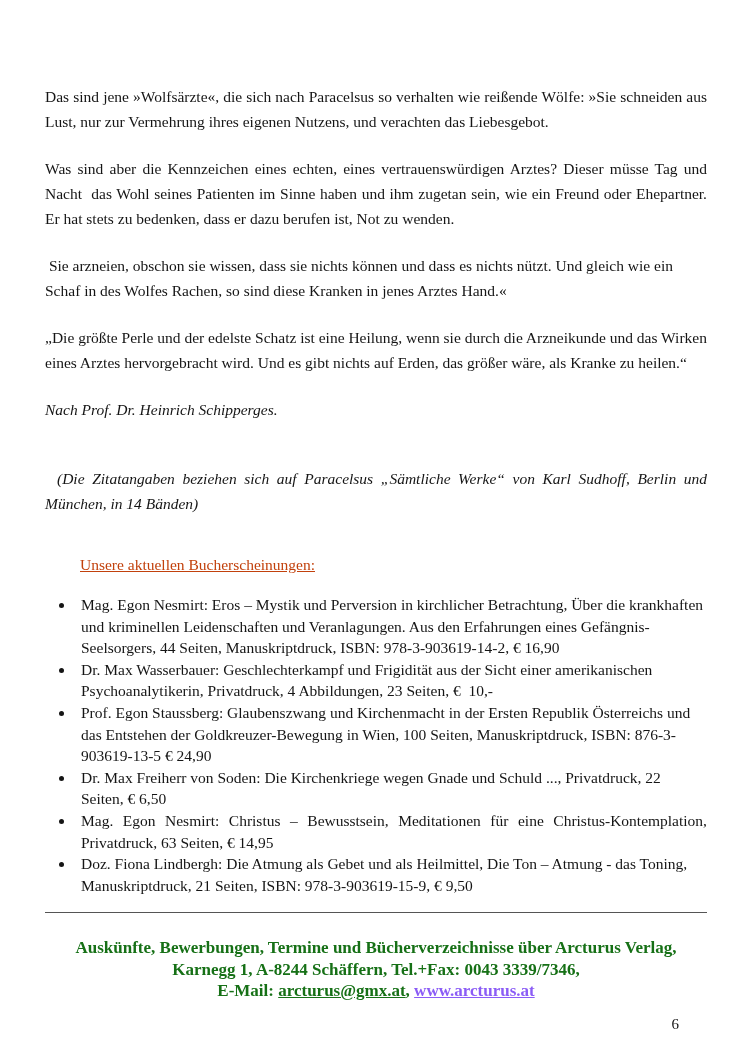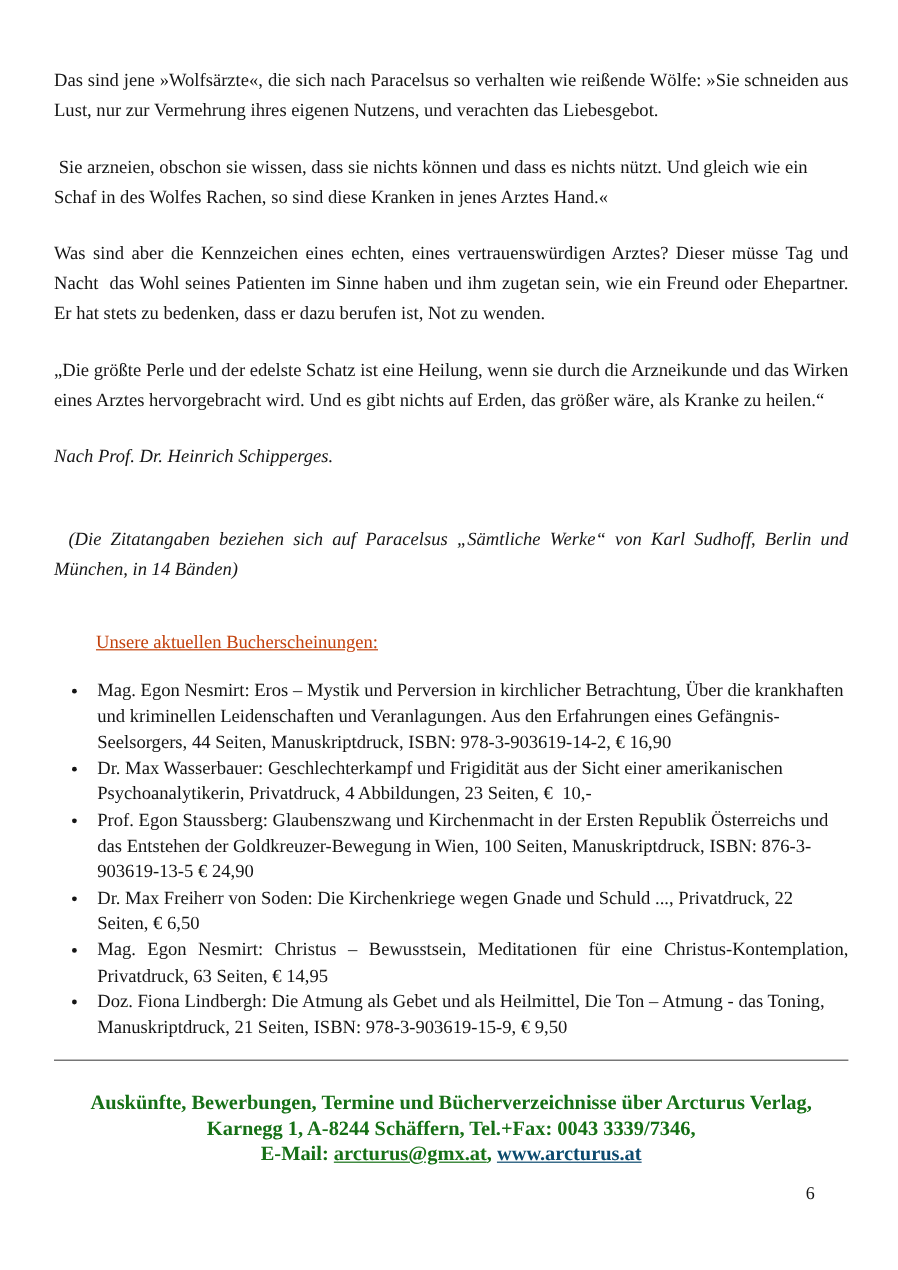--- a/index.html
+++ b/index.html
@@ -6,21 +6,21 @@
     margin: 0;
     padding: 0;
     background: #ffffff;
   }
   .page {
     position: relative;
     width: 748px;
     height: 1058px;
     background: #ffffff;
     box-sizing: border-box;
-    padding: 55px 41px 0 45px;
+    padding: 84px 41px 0 45px;
     font-family: "Liberation Serif", "DejaVu Serif", serif;
     color: #151515;
     overflow: hidden;
   }
   .body-text {
     font-size: 15.5px;
     line-height: 25px;
     margin: 0 0 22px 0;
   }
   .justify { text-align: justify; }
@@ -64,39 +64,39 @@
     font-weight: bold;
     line-height: 21.5px;
     color: #167016;
   }
   .footer a {
     font-weight: bold;
     text-decoration: underline;
     cursor: pointer;
   }
   .footer .email-link { color: #167016; margin-top: 15px; }
-  .footer .web-link { color: #0c4a6e; }
+  .footer .web-link { color: #8b5cf6; }
   .page-number {
     text-align: right;
     padding-right: 28px;
     margin-top: 14px;
     font-size: 15px;
     color: #151515;
   }
 </style>
 </head>
 <body>
 
 <div class="page">
 
   <p class="body-text justify">Das sind jene »Wolfsärzte«, die sich nach Paracelsus so verhalten wie reißende Wölfe: »Sie schneiden aus Lust, nur zur Vermehrung ihres eigenen Nutzens, und verachten das Liebesgebot.</p>
 
+  <p class="body-text justify">Was sind aber die Kennzeichen eines echten, eines vertrauenswürdigen Arztes? Dieser müsse Tag und Nacht&nbsp; das Wohl seines Patienten im Sinne haben und ihm zugetan sein, wie ein Freund oder Ehepartner. Er hat stets zu bedenken, dass er dazu berufen ist, Not zu wenden.</p>
+
   <p class="body-text">&nbsp;Sie arzneien, obschon sie wissen, dass sie nichts können und dass es nichts nützt. Und gleich wie ein Schaf in des Wolfes Rachen, so sind diese Kranken in jenes Arztes Hand.«</p>
-
-  <p class="body-text justify">Was sind aber die Kennzeichen eines echten, eines vertrauenswürdigen Arztes? Dieser müsse Tag und Nacht&nbsp; das Wohl seines Patienten im Sinne haben und ihm zugetan sein, wie ein Freund oder Ehepartner. Er hat stets zu bedenken, dass er dazu berufen ist, Not zu wenden.</p>
 
   <p class="body-text">„Die größte Perle und der edelste Schatz ist eine Heilung, wenn sie durch die Arzneikunde und das Wirken eines Arztes hervorgebracht wird. Und es gibt nichts auf Erden, das größer wäre, als Kranke zu heilen.“</p>
 
   <p class="body-text italic attribution">Nach Prof. Dr. Heinrich Schipperges.</p>
 
   <p class="body-text italic justify citation-note">(Die Zitatangaben beziehen sich auf Paracelsus „Sämtliche Werke“ von Karl Sudhoff, Berlin und München, in 14 Bänden)</p>
 
   <div>
     <span class="list-heading">Unsere aktuellen Bucherscheinungen:</span>
   </div>

